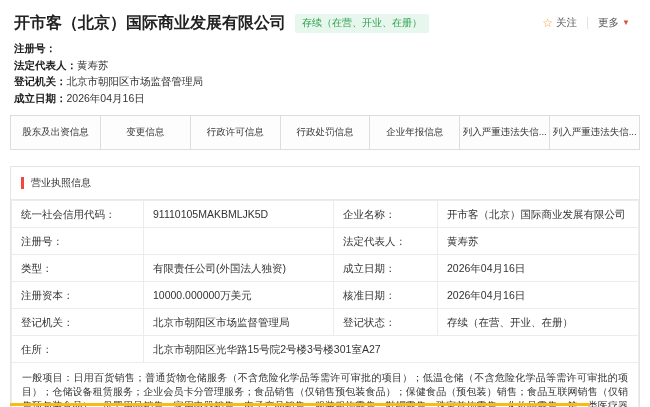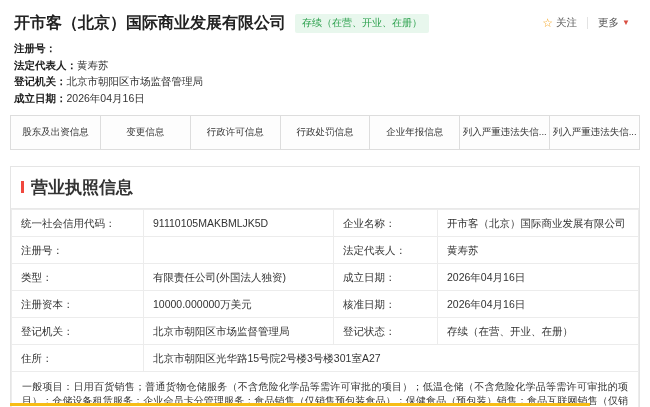--- a/index.html
+++ b/index.html
@@ -28,21 +28,21 @@
   .tabs { display: flex; margin: 11px 10px 0 10px; }
   .tab { flex: 1 1 0; border: 1px solid #ddd; margin-left: -1px; background: #fdfdfd;
          text-align: center; font-size: 9.5px; color: #333; padding: 10px 2px;
          white-space: nowrap; overflow: hidden; cursor: pointer; }
   .tab:first-child { margin-left: 0; }
 
   
   .section { margin: 16px 10px 0 10px; border: 1px solid #e5e5e5; }
   .section-header { display: flex; align-items: center; padding: 9px 10px; border-bottom: 1px solid #e9e9e9; }
   .accent-bar { width: 3px; height: 12px; background: #f0483e; margin-right: 7px; }
-  .section-title { font-size: 17px; font-weight: bold; color: #333; }
+  .section-title { font-size: 10px; font-weight: normal; color: #333; }
 
   table { width: 100%; border-collapse: collapse; table-layout: fixed; }
   col.c1 { width: 132px; } col.c2 { width: 190px; } col.c3 { width: 104px; }
   td { border: 1px solid #ececec; font-size: 10.5px; color: #333; padding: 7px 9px;
        vertical-align: middle; line-height: 12px; }
   td.lbl { color: #333; background: #fff; }
   td.scope { font-size: 10px; line-height: 14px; padding: 8px 10px; color: #333; text-align: justify; }
 
   
   .bottom-line { position: absolute; left: 10px; bottom: 1px; width: 580px; height: 3px;

